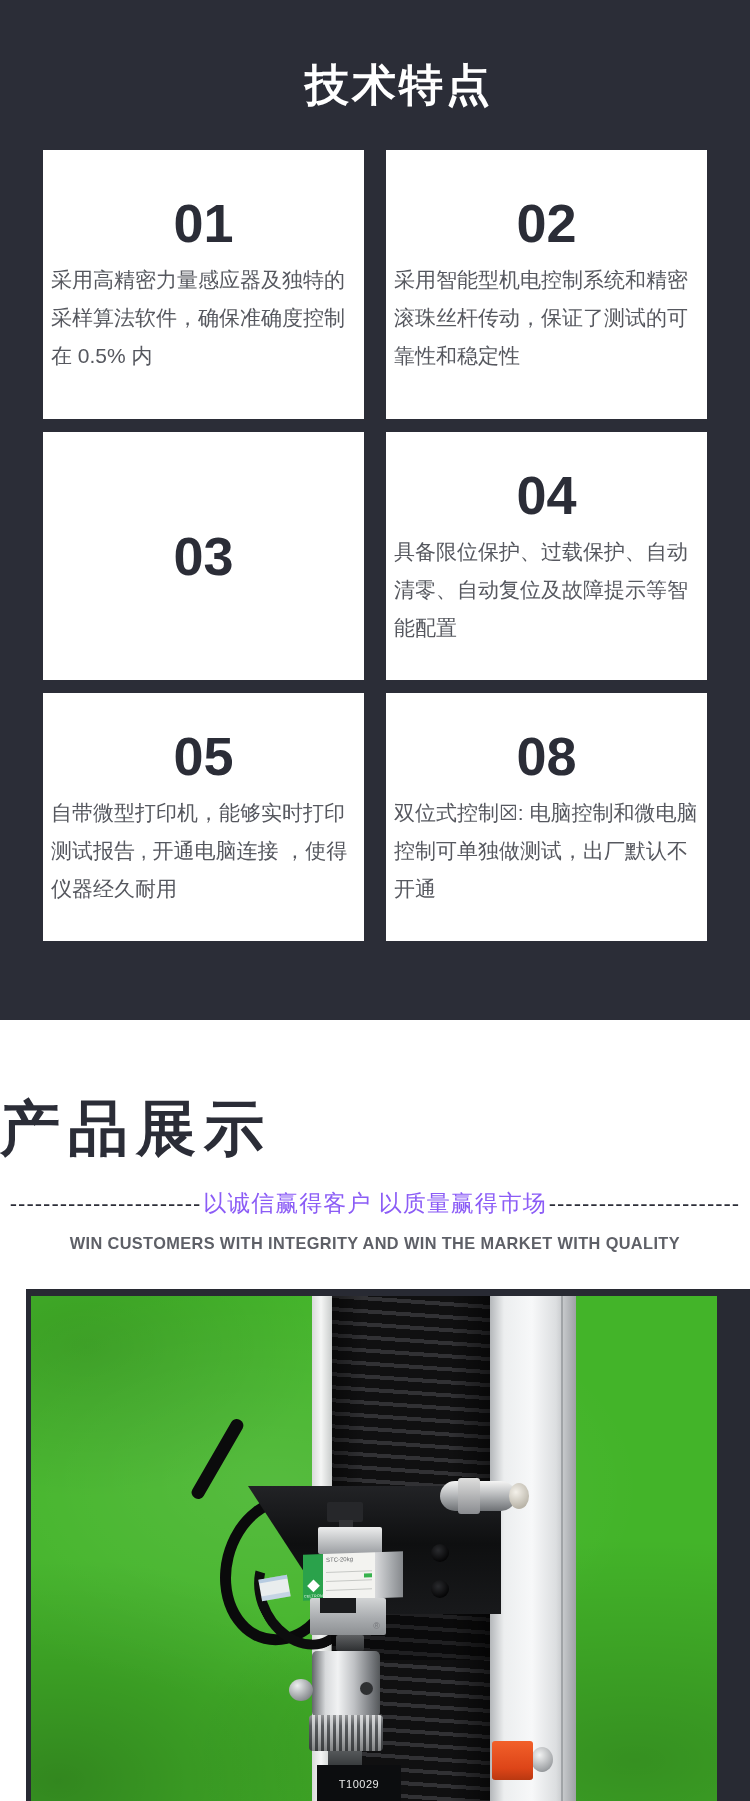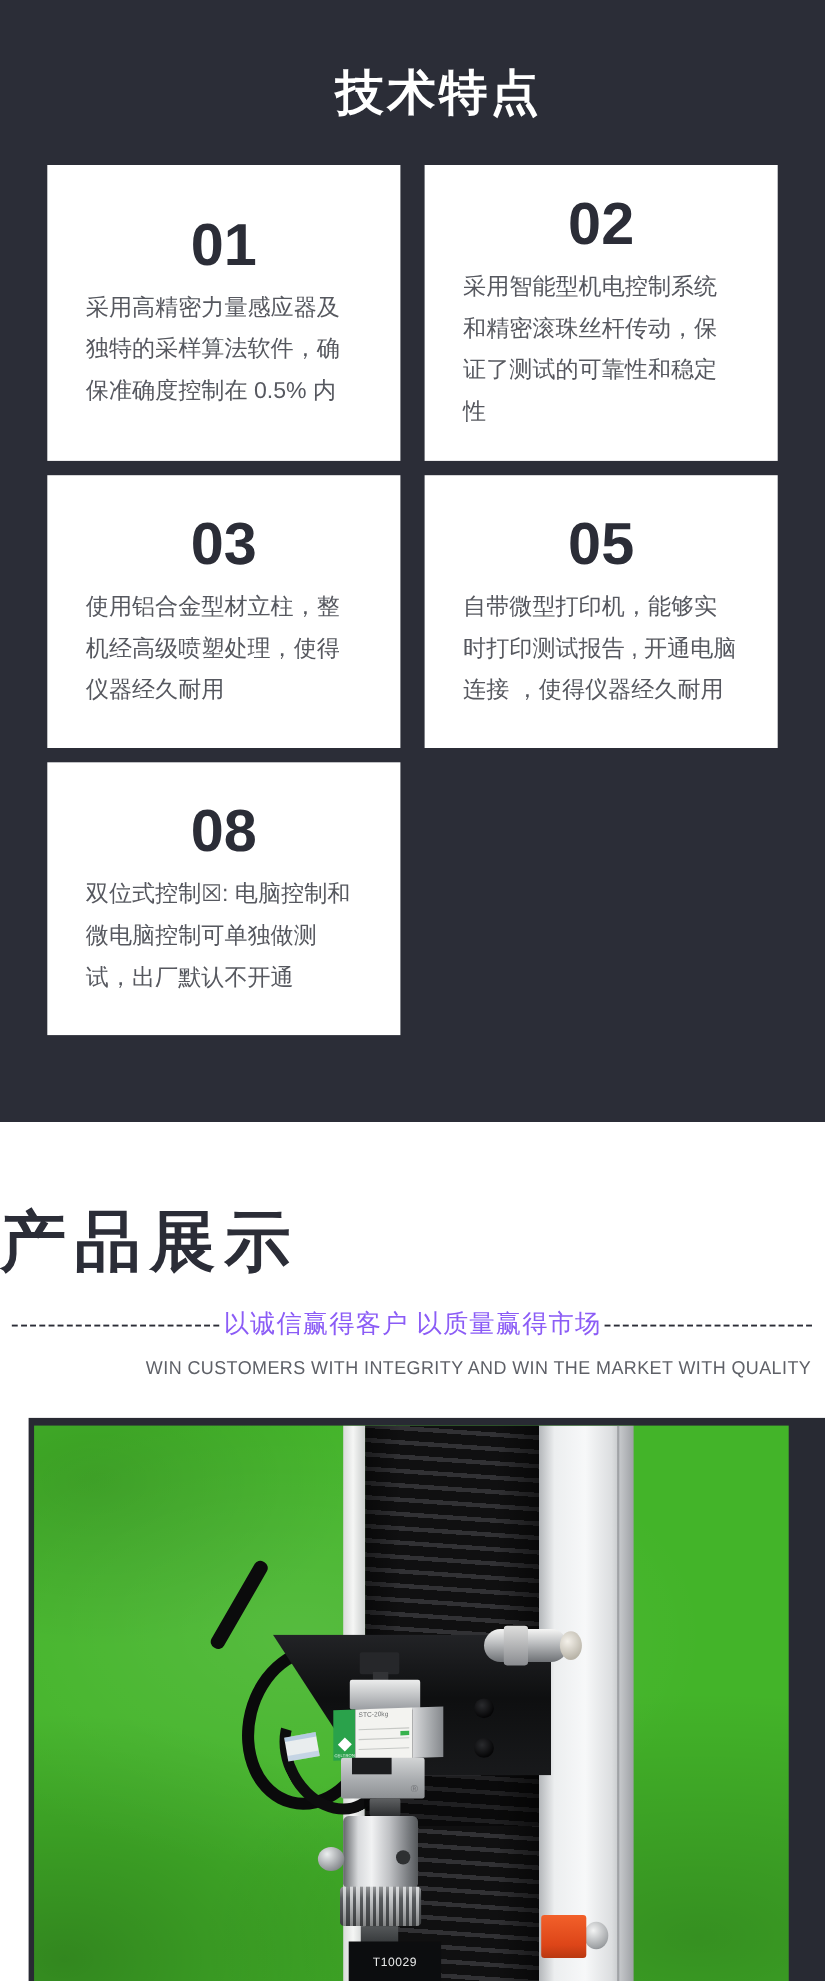--- a/index.html
+++ b/index.html
@@ -7,31 +7,31 @@
   body { font-family:"Liberation Sans","DejaVu Sans",sans-serif; }
   .page { position:relative; width:750px; height:1801px; margin:0 auto; overflow:hidden; background:#ffffff; }
 
   
   .dark-section { position:absolute; left:0; top:0; width:750px; height:1020px; background:#2b2d37; }
   .features-title { margin-top:62px; text-align:center; color:#ffffff; font-size:44px; font-weight:700; letter-spacing:3px; line-height:46px;padding-left:48px; }
   .cards-grid { position:absolute; left:43px; top:150px; width:664px;
     display:grid; grid-template-columns:321px 321px; grid-template-rows:269px 248px 248px;
     column-gap:22px; row-gap:13px; }
   .card { background:#ffffff; display:flex; flex-direction:column; align-items:center; justify-content:center;
-    gap:9px; padding:0 35px; }
+    gap:9px; padding:0 8px; }
   .card-number { color:#2b2d37; font-size:54px; font-weight:700; line-height:58px; letter-spacing:0; }
   .card-text { color:#56585f; font-size:21px; font-weight:500; line-height:38px; }
 
   
   .light-section { position:absolute; left:0; top:1020px; width:750px; height:781px; background:#ffffff; }
   .showcase-title { margin-top:76px; text-align:left; color:#2b2d37; font-size:60px; font-weight:800; letter-spacing:8px; line-height:66px; }
   .slogan-row { margin-top:26px; display:flex; align-items:center; justify-content:center; white-space:nowrap; }
   .slogan-dashes { color:#2b2d37; font-size:22px; letter-spacing:1px; font-weight:500; }
   .slogan-text { color:#8b5cf6; font-size:23px; font-weight:500; letter-spacing:1px; padding:0 2px; }
-  .subtitle-en-wrap { margin-top:15px; text-align:right; }
+  .subtitle-en-wrap { margin-top:15px; text-align:center;font-weight:bold; }
   .subtitle-en { display:inline-block; color:#5e6067; font-size:17px; letter-spacing:0.4px; transform:scaleX(0.96); }
 
   
   .photo-frame { position:absolute; left:26px; top:1289px; width:724px; height:512px; background:#282a33; }
   .photo { position:absolute; left:5px; top:7px; width:686px; height:505px; overflow:hidden;
     background:
       radial-gradient(90% 70% at 35% 38%, rgba(255,255,255,0.10), rgba(255,255,255,0) 60%),
       radial-gradient(120% 80% at 88% 92%, rgba(0,0,0,0.20), rgba(0,0,0,0) 55%),
       radial-gradient(95% 85% at 4% 96%, rgba(0,0,0,0.25), rgba(0,0,0,0) 52%),
       radial-gradient(70% 60% at 8% 10%, rgba(0,0,0,0.12), rgba(0,0,0,0) 50%),
@@ -124,21 +124,24 @@
       <div class="card">
         <div class="card-number">01</div>
         <div class="card-text">采用高精密力量感应器及独特的采样算法软件，确保准确度控制在 0.5% 内</div>
       </div>
       <div class="card">
         <div class="card-number">02</div>
         <div class="card-text">采用智能型机电控制系统和精密滚珠丝杆传动，保证了测试的可靠性和稳定性</div>
       </div>
       <div class="card">
         <div class="card-number">03</div>
-        <div class="card-text">使用铝合金型材立柱，整机经高级喷塑处理，使得仪器经久耐用</div>
+      </div>
+      <div class="card">
+        <div class="card-number">04</div>
+        <div class="card-text">具备限位保护、过载保护、自动清零、自动复位及故障提示等智能配置</div>
       </div>
       <div class="card">
         <div class="card-number">05</div>
         <div class="card-text">自带微型打印机，能够实时打印测试报告 , 开通电脑连接 ，使得仪器经久耐用</div>
       </div>
       <div class="card">
         <div class="card-number">08</div>
         <div class="card-text">双位式控制☒:  电脑控制和微电脑控制可单独做测试，出厂默认不开通</div>
       </div>
     </div>

